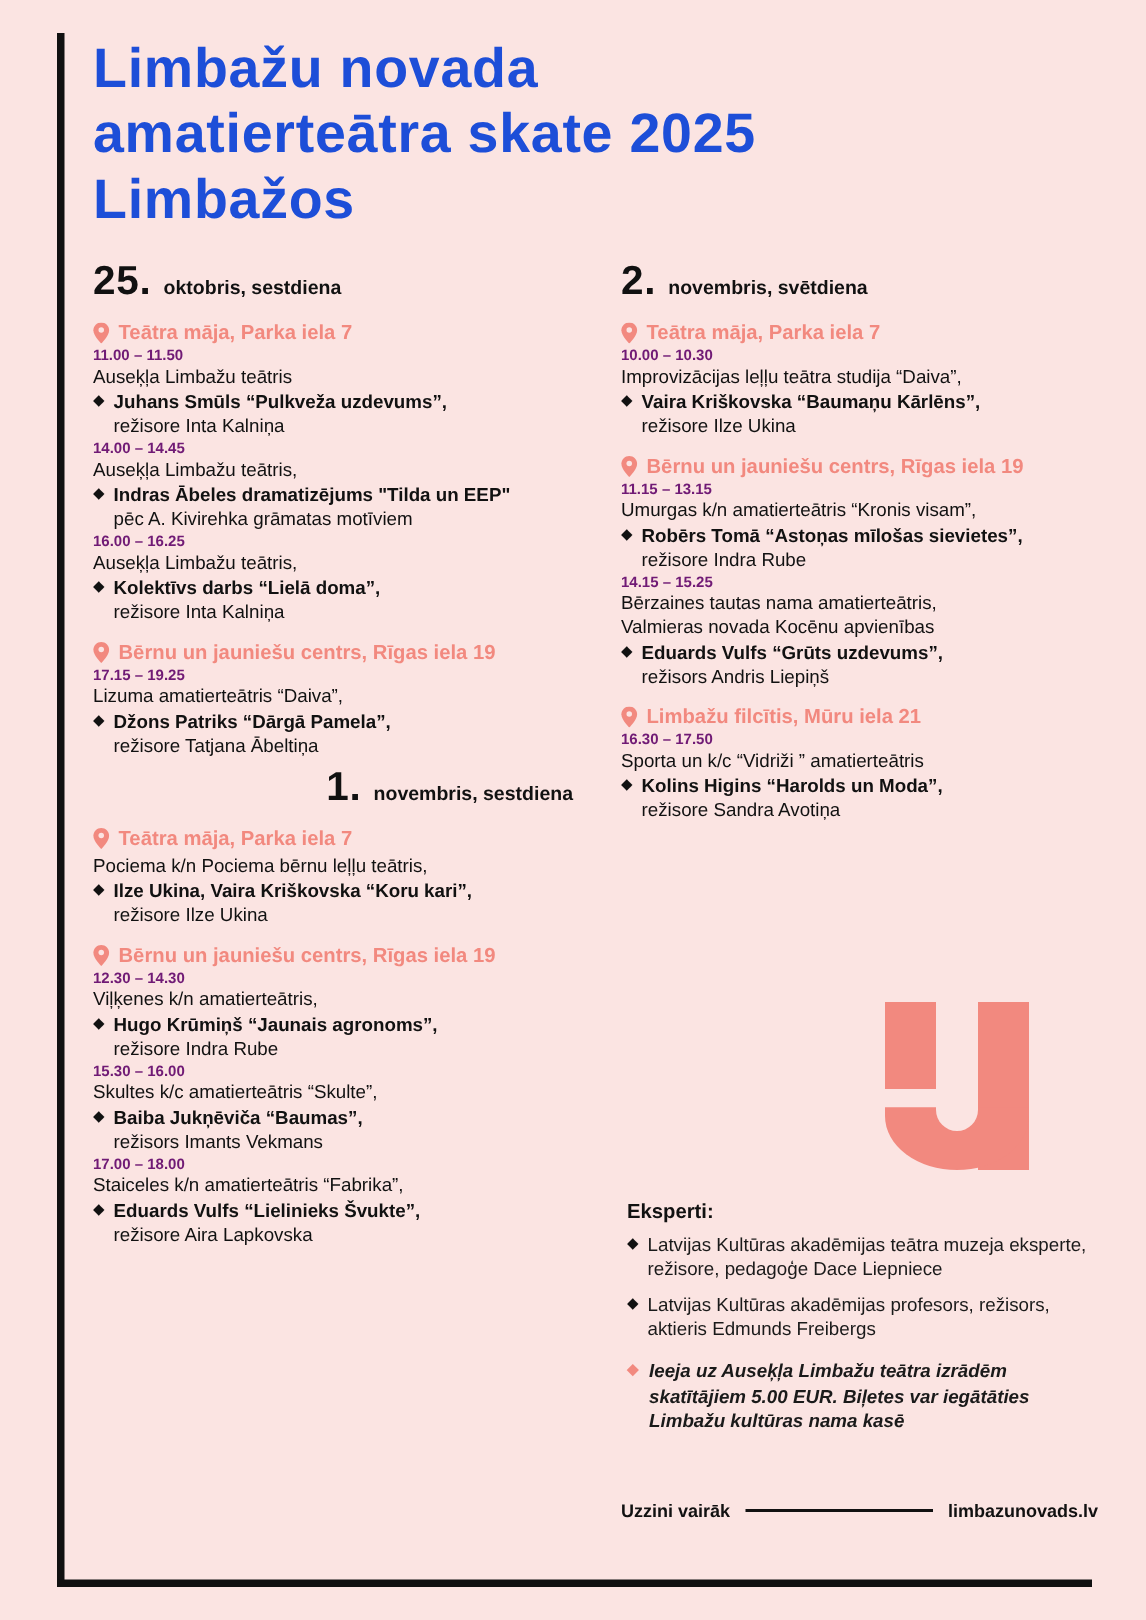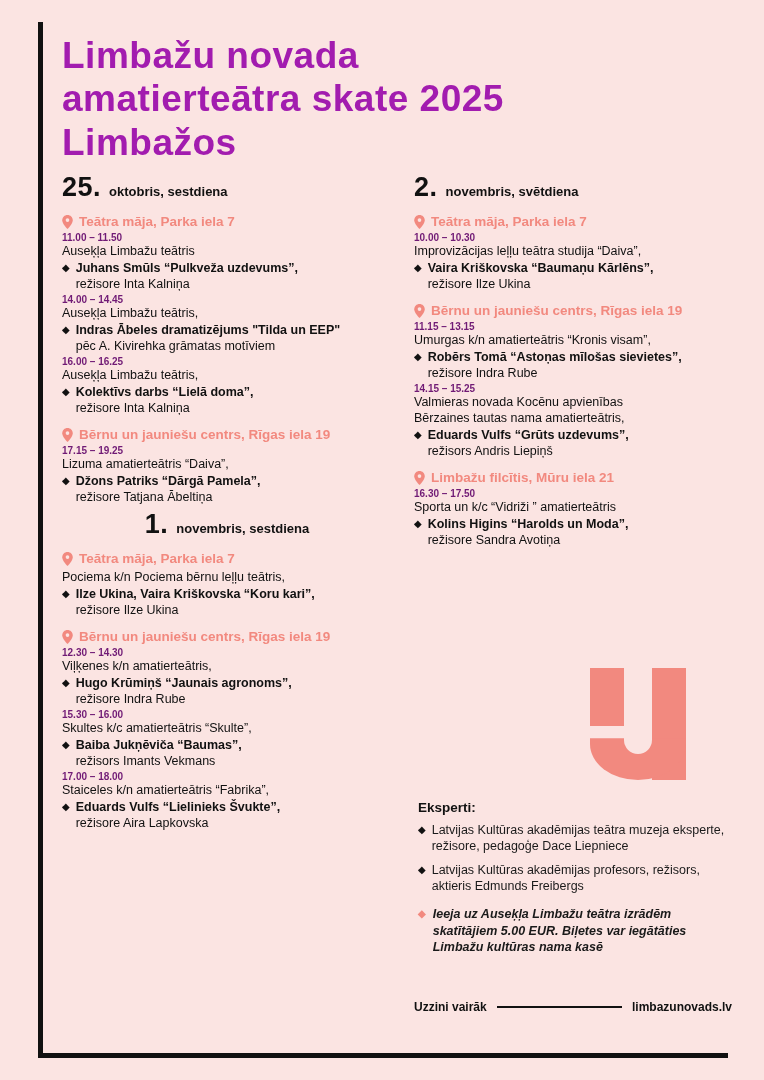--- a/index.html
+++ b/index.html
@@ -34,27 +34,27 @@
     position: absolute;
     left: 38px;
     top: 1053px;
     width: 690px;
     height: 5px;
     background: #111;
   }
   .title {
     position: absolute;
     left: 62px;
-    top: 34px;
+    top: 24px;
     width: 660px;
     font-size: 37px;
     line-height: 1.17;
     font-weight: bold;
     letter-spacing: 0.5px;
-    color: #a21caf;
+    color: #1d4ed8;
   }
   .title .line { display: block; }
 
   .columns {
     position: absolute;
     left: 62px;
     top: 172px;
     width: 670px;
   }
   .col {
@@ -72,21 +72,21 @@
     margin-bottom: 10px;
     white-space: nowrap;
   }
   .day-num {
     font-size: 27px;
     letter-spacing: 0.5px;
   }
   .day-rest {
     font-size: 13px;
   }
-  .day-head.center { text-align: center; padding-left: 10px; }
+  .day-head.center { text-align: right; padding-left: 10px; }
 
   .venue {
     display: flex;
     align-items: flex-start;
     gap: 6px;
     color: #f2897f;
     font-size: 13.5px;
     font-weight: bold;
     margin-top: 11px;
     margin-bottom: 3px;
@@ -332,22 +332,22 @@
               </svg></span>
             <span>Bērnu un jauniešu centrs, Rīgas iela 19</span>
           </div>
           <div class="time">11.15 – 13.15</div>
           <div class="troupe">Umurgas k/n amatierteātris “Kronis visam”,</div>
           <div class="play">
             <span class="diamond">◆</span>
             <span><span class="play-title">Robērs Tomā “Astoņas mīlošas sievietes”,</span><br><span class="play-dir">režisore Indra Rube</span></span>
           </div>
           <div class="time">14.15 – 15.25</div>
+          <div class="troupe">Bērzaines tautas nama amatierteātris,</div>
           <div class="troupe">Valmieras novada Kocēnu apvienības</div>
-          <div class="troupe">Bērzaines tautas nama amatierteātris,</div>
           <div class="play">
             <span class="diamond">◆</span>
             <span><span class="play-title">Eduards Vulfs “Grūts uzdevums”,</span><br><span class="play-dir">režisors Andris Liepiņš</span></span>
           </div>
           <div class="venue">
             <span class="pin"><svg viewBox="0 0 12 16" width="11" height="14">
                 <path d="M6 0C2.7 0 0 2.6 0 5.9 0 10.2 6 16 6 16s6-5.8 6-10.1C12 2.6 9.3 0 6 0z" fill="#f2897f"></path>
                 <circle cx="6" cy="5.8" r="2.1" fill="#fbe4e2"></circle>
               </svg></span>
             <span>Limbažu filcītis, Mūru iela 21</span>

